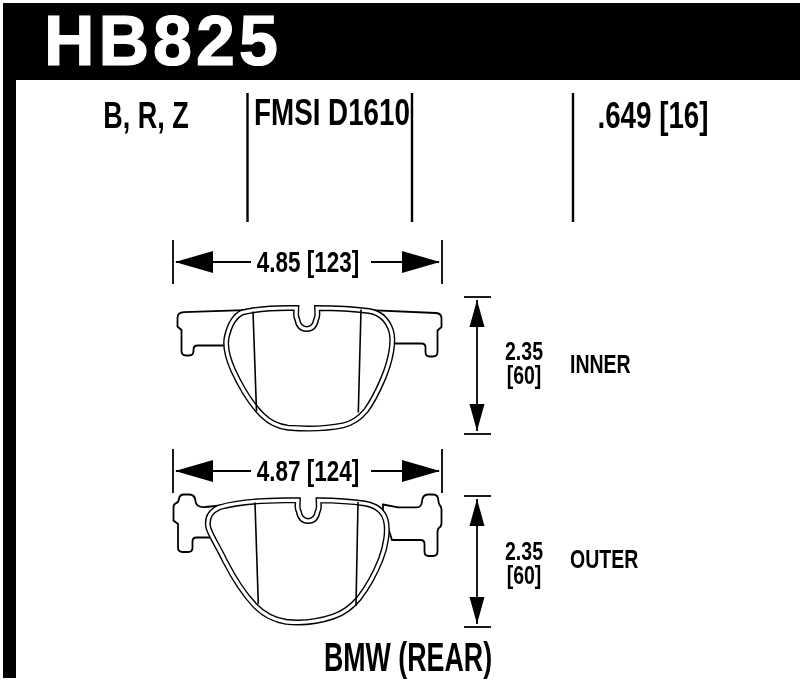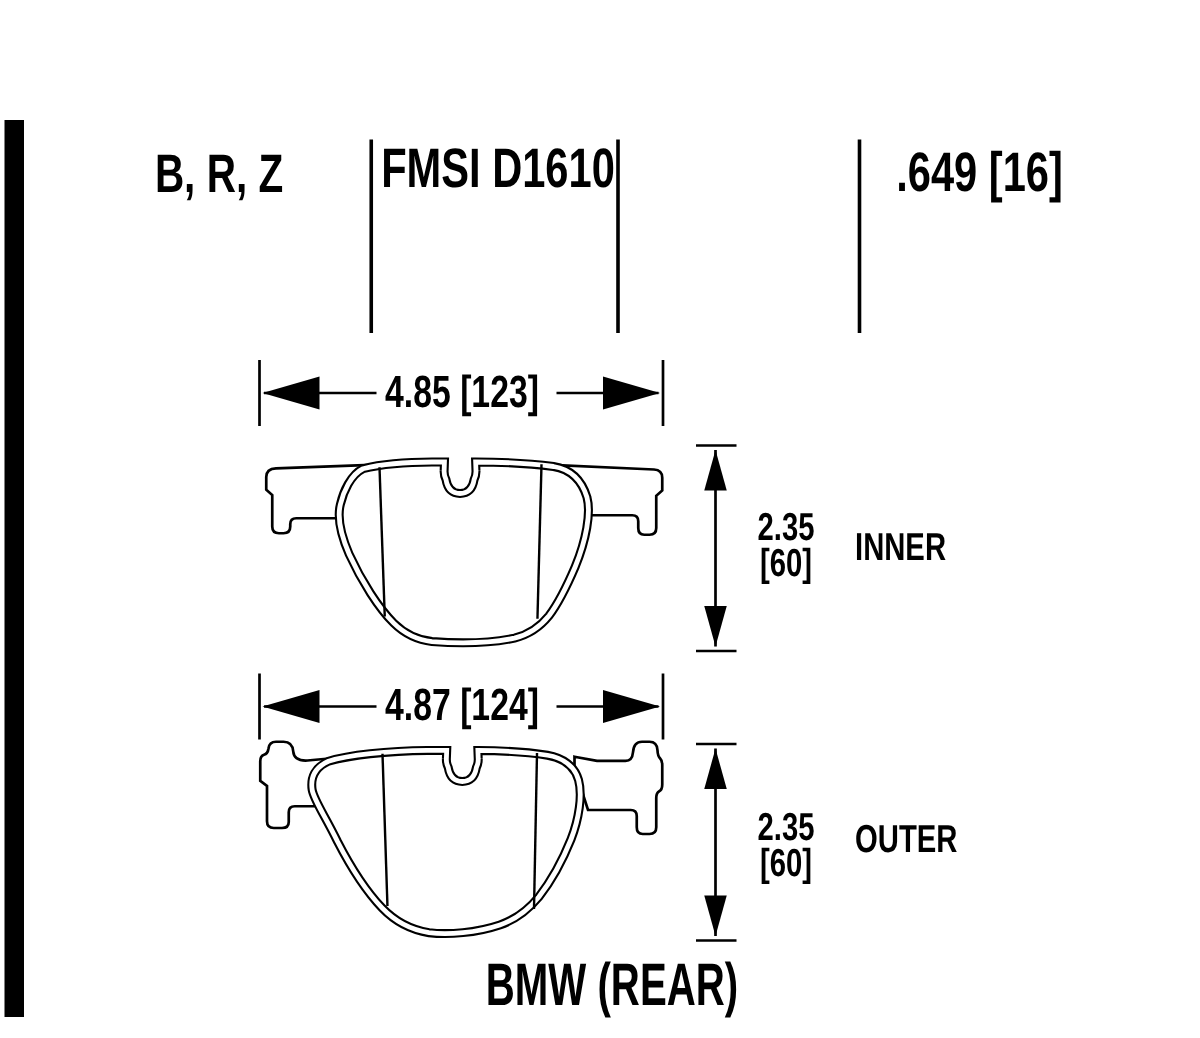--- a/index.html
+++ b/index.html
@@ -9,20 +9,23 @@
 .leftbar{position:absolute;left:3px;top:80px;width:13px;height:598px;background:#000}
 #dwg{position:absolute;left:0;top:0}
 .lbl{position:absolute;font-weight:bold;color:#000;white-space:nowrap;transform:translate(-50%,-50%) scaleX(0.75);line-height:1}
 .lbl.anchorleft{transform:translate(0,-50%) scaleX(0.75);transform-origin:left center}
 .lbl.bmw{transform:translate(-50%,-50%) scaleX(0.67)}
 </style>
 </head>
 <body>
 
 <div id="page">
+  <div class="hdr">
+    <div class="hdr-text">HB825</div>
+  </div>
   <div class="leftbar"></div>
 
   <svg id="dwg" width="800" height="692" viewBox="0 0 800 692">
     <g stroke="#000" stroke-width="2.4">
       <line x1="247.5" y1="93" x2="247.5" y2="222"></line>
       <line x1="412" y1="93" x2="412" y2="222"></line>
       <line x1="573" y1="93" x2="573" y2="222"></line>
     </g>
 
     <g stroke="#000" stroke-width="1.8">

